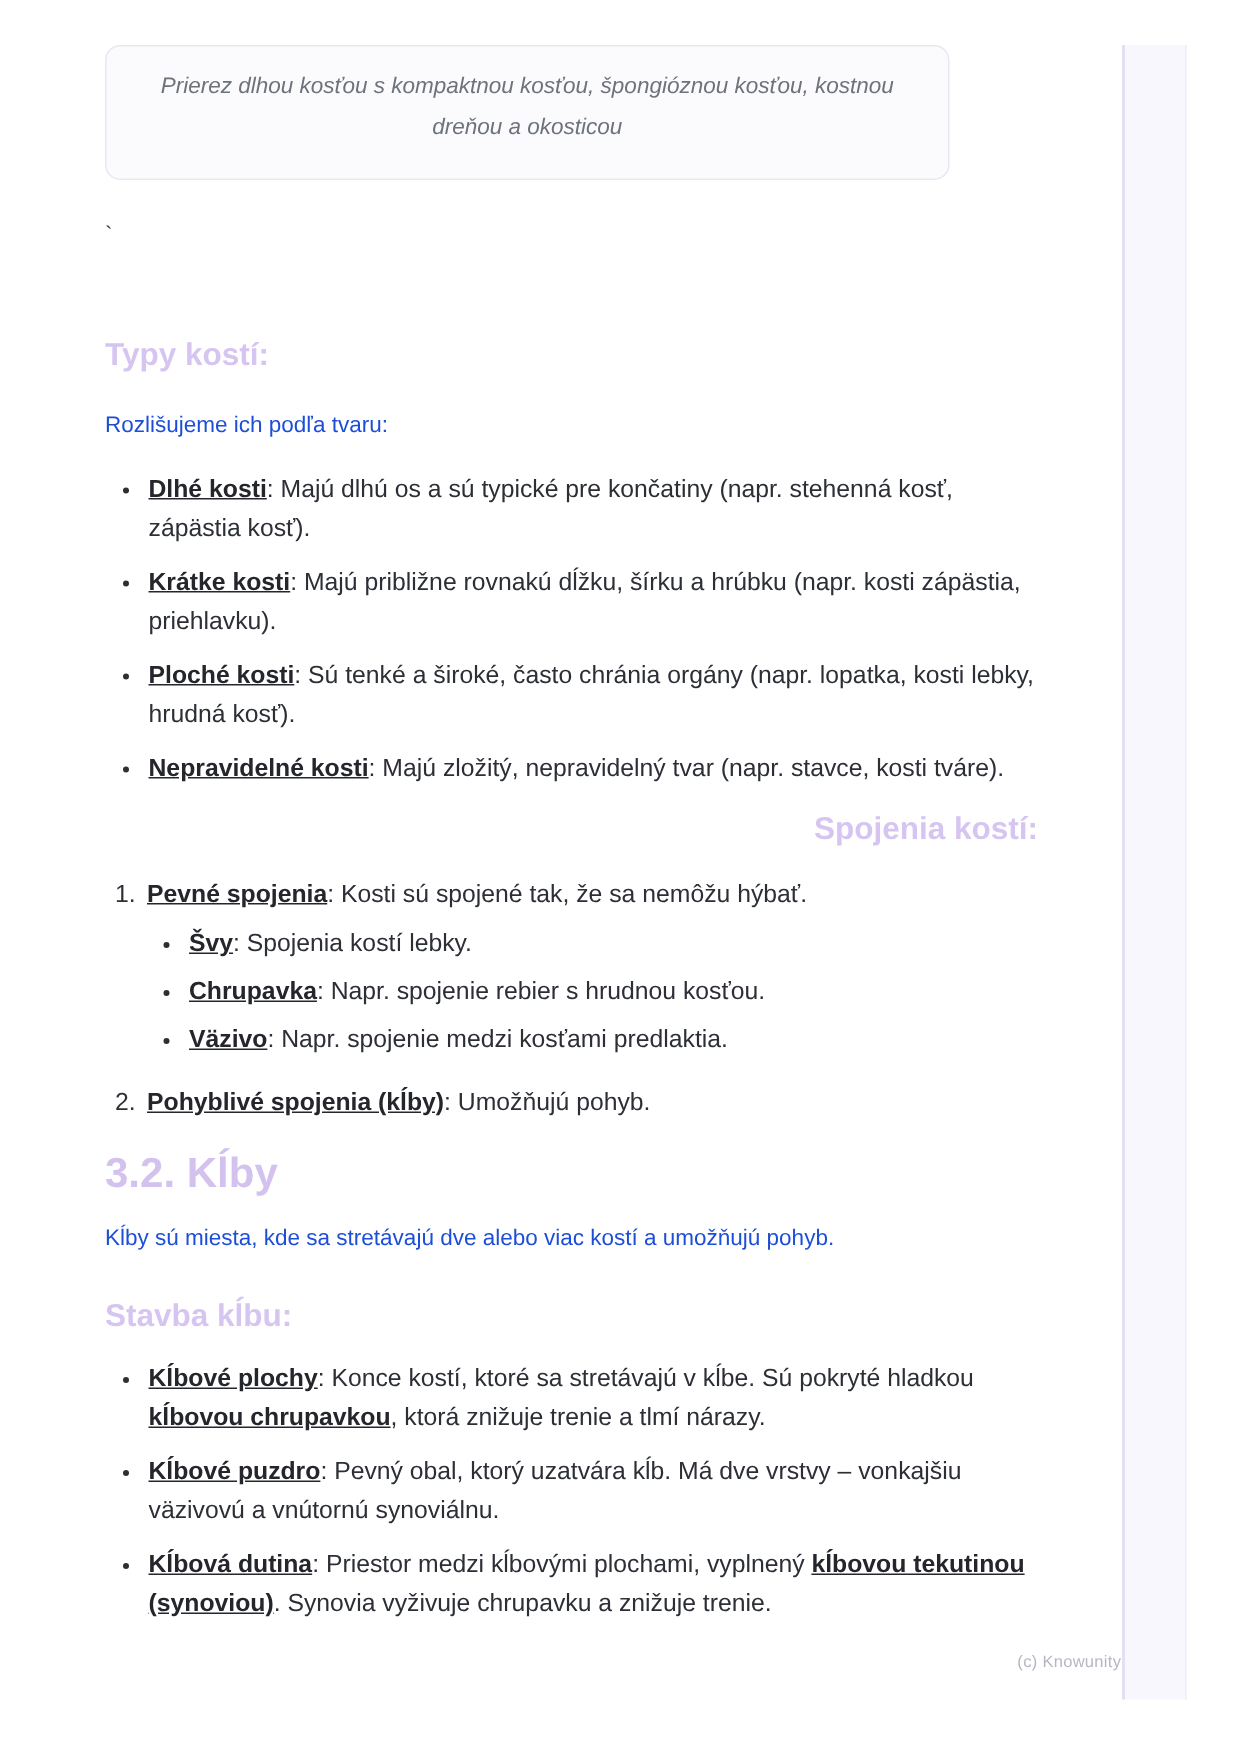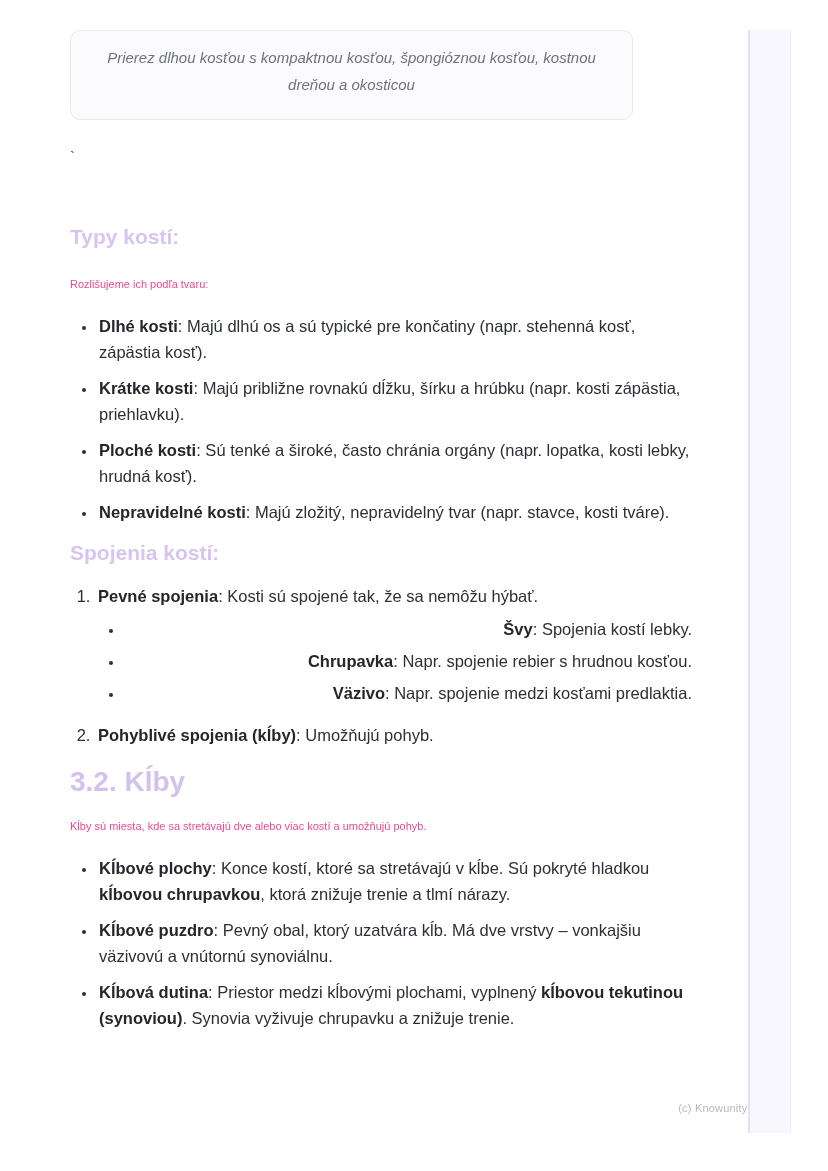--- a/index.html
+++ b/index.html
@@ -36,30 +36,30 @@
     font-size: 15px;
     color: #3a3d44;
   }
   h3.lav {
     margin-top: 59px;
     font-size: 21px;
     font-weight: 700;
     color: #d6c5f0;
     line-height: 24px;
   }
-  h3.lav.tight { margin-top: 16px; }
+  h3.lav.tight { margin-top: 16px; text-align: right; }
   h3.lav.stavba { margin-top: 27px; }
   h2.chapter {
     margin-top: 17px;
     font-size: 28px;
     font-weight: 700;
     color: #d3c1ee;
     line-height: 34px;
   }
-  p.body { margin-top: 22px; font-size: 11px; line-height: 26px; color: #ec4899; }
+  p.body { margin-top: 22px; font-size: 15px; line-height: 26px; color: #1d4ed8; }
   p.body.after-chapter { margin-top: 14px; }
 
   ul.bullets {
     margin-top: 16px;
     padding-left: 27px;
     list-style: disc;
   }
   ul.bullets > li {
     font-size: 16.5px;
     line-height: 26px;
@@ -79,31 +79,30 @@
     margin-bottom: 16px;
     padding-left: 3px;
   }
   ol.numbered > li::marker { color: #2c2f36; }
 
   ul.sub-list {
     margin-top: 7px;
     margin-bottom: 14px;
     padding-left: 26px;
     list-style: disc;
-    text-align: right;
   }
   ul.sub-list > li {
     font-size: 16.5px;
     line-height: 26px;
     margin-bottom: 6px;
     padding-left: 2px;
   }
   ul.sub-list > li::marker { color: #2c2f36; font-size: 14px; }
 
-  .b { font-weight: 700; color: #24262c; }
+  .b { font-weight: 700; color: #24262c; text-decoration: underline; }
 
   .footer {
     position: absolute;
     top: 1102px;
     right: 52px;
     font-size: 11px;
     color: #b6b8c1;
     letter-spacing: 0.2px;
   }
 
@@ -146,20 +145,21 @@
             <li><span class="b">Švy</span><span>: Spojenia kostí lebky.</span></li>
             <li><span class="b">Chrupavka</span><span>: Napr. spojenie rebier s hrudnou kosťou.</span></li>
             <li><span class="b">Väzivo</span><span>: Napr. spojenie medzi kosťami predlaktia.</span></li>
           </ul></li>
         <li><span class="b">Pohyblivé spojenia (kĺby)</span><span>: Umožňujú pohyb.</span></li>
       </ol>
 
     <h2 class="chapter">3.2. Kĺby</h2>
     <p class="body after-chapter">Kĺby sú miesta, kde sa stretávajú dve alebo viac kostí a umožňujú pohyb.</p>
 
+    <h3 class="lav stavba">Stavba kĺbu:</h3>
     <ul class="bullets">
         <li><span class="b">Kĺbové plochy</span><span>: Konce kostí, ktoré sa stretávajú v kĺbe. Sú pokryté hladkou </span><span class="b">kĺbovou chrupavkou</span><span>, ktorá znižuje trenie a tlmí nárazy.</span></li>
         <li><span class="b">Kĺbové puzdro</span><span>: Pevný obal, ktorý uzatvára kĺb. Má dve vrstvy – vonkajšiu väzivovú a vnútornú synoviálnu.</span></li>
         <li><span class="b">Kĺbová dutina</span><span>: Priestor medzi kĺbovými plochami, vyplnený </span><span class="b">kĺbovou tekutinou (synoviou)</span><span>. Synovia vyživuje chrupavku a znižuje trenie.</span></li>
       </ul>
 
   </div>
 
   <div class="footer">(c) Knowunity 2025</div>
 

